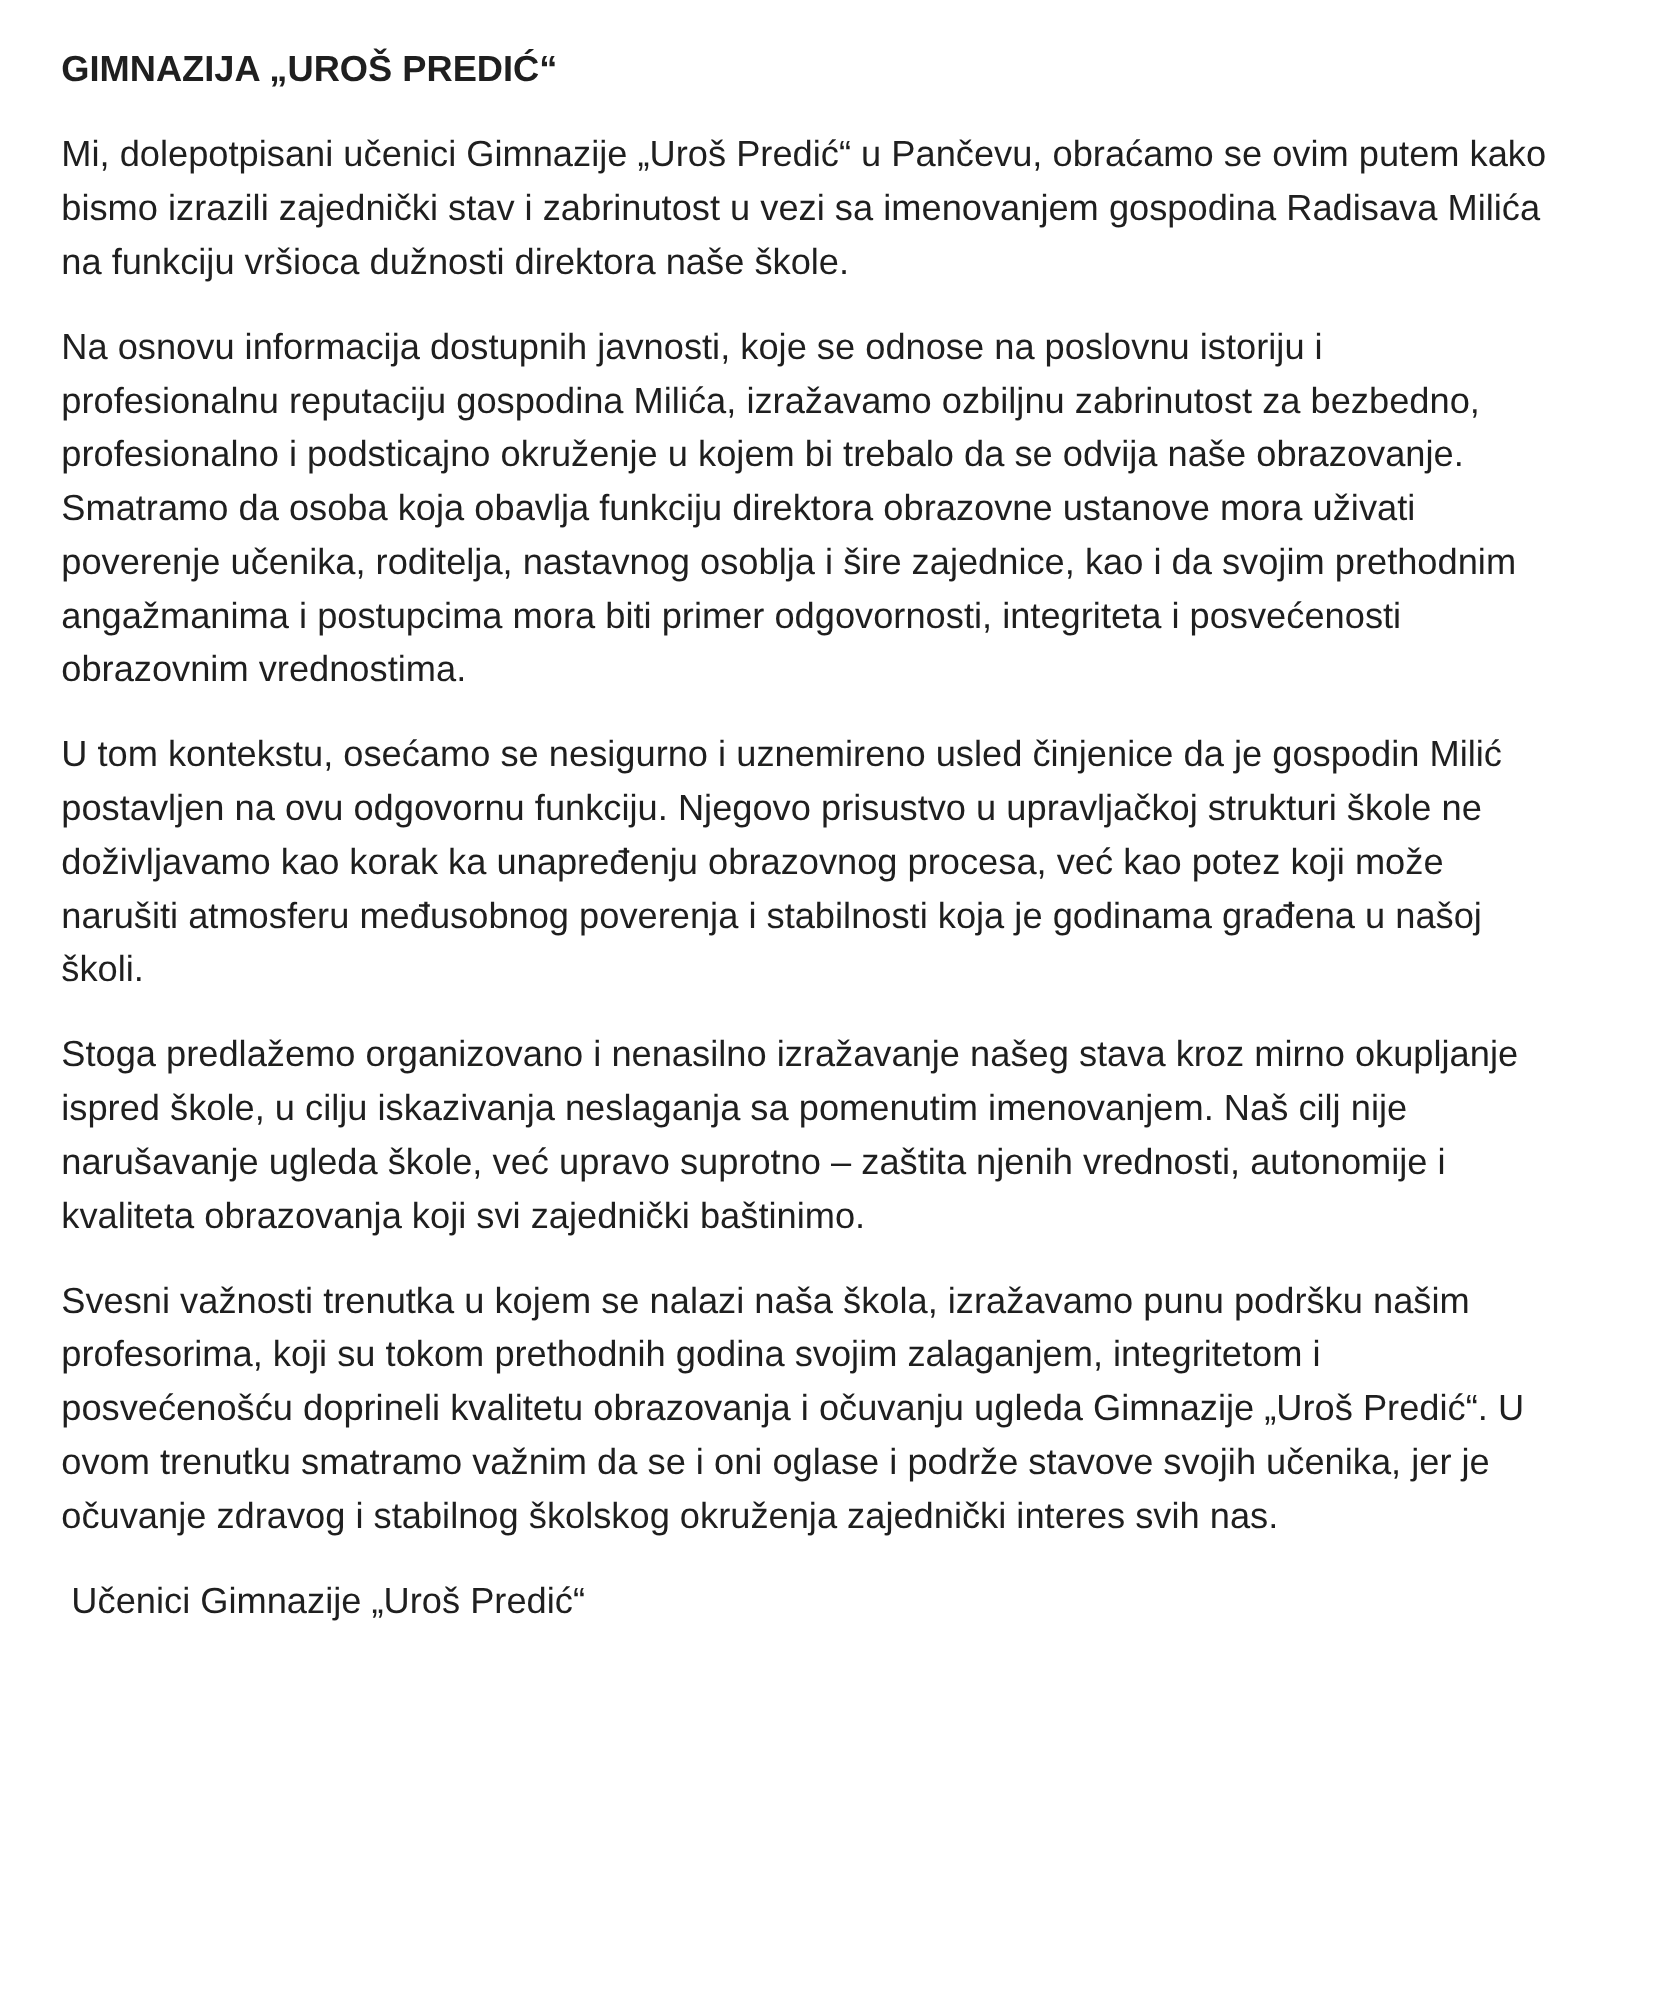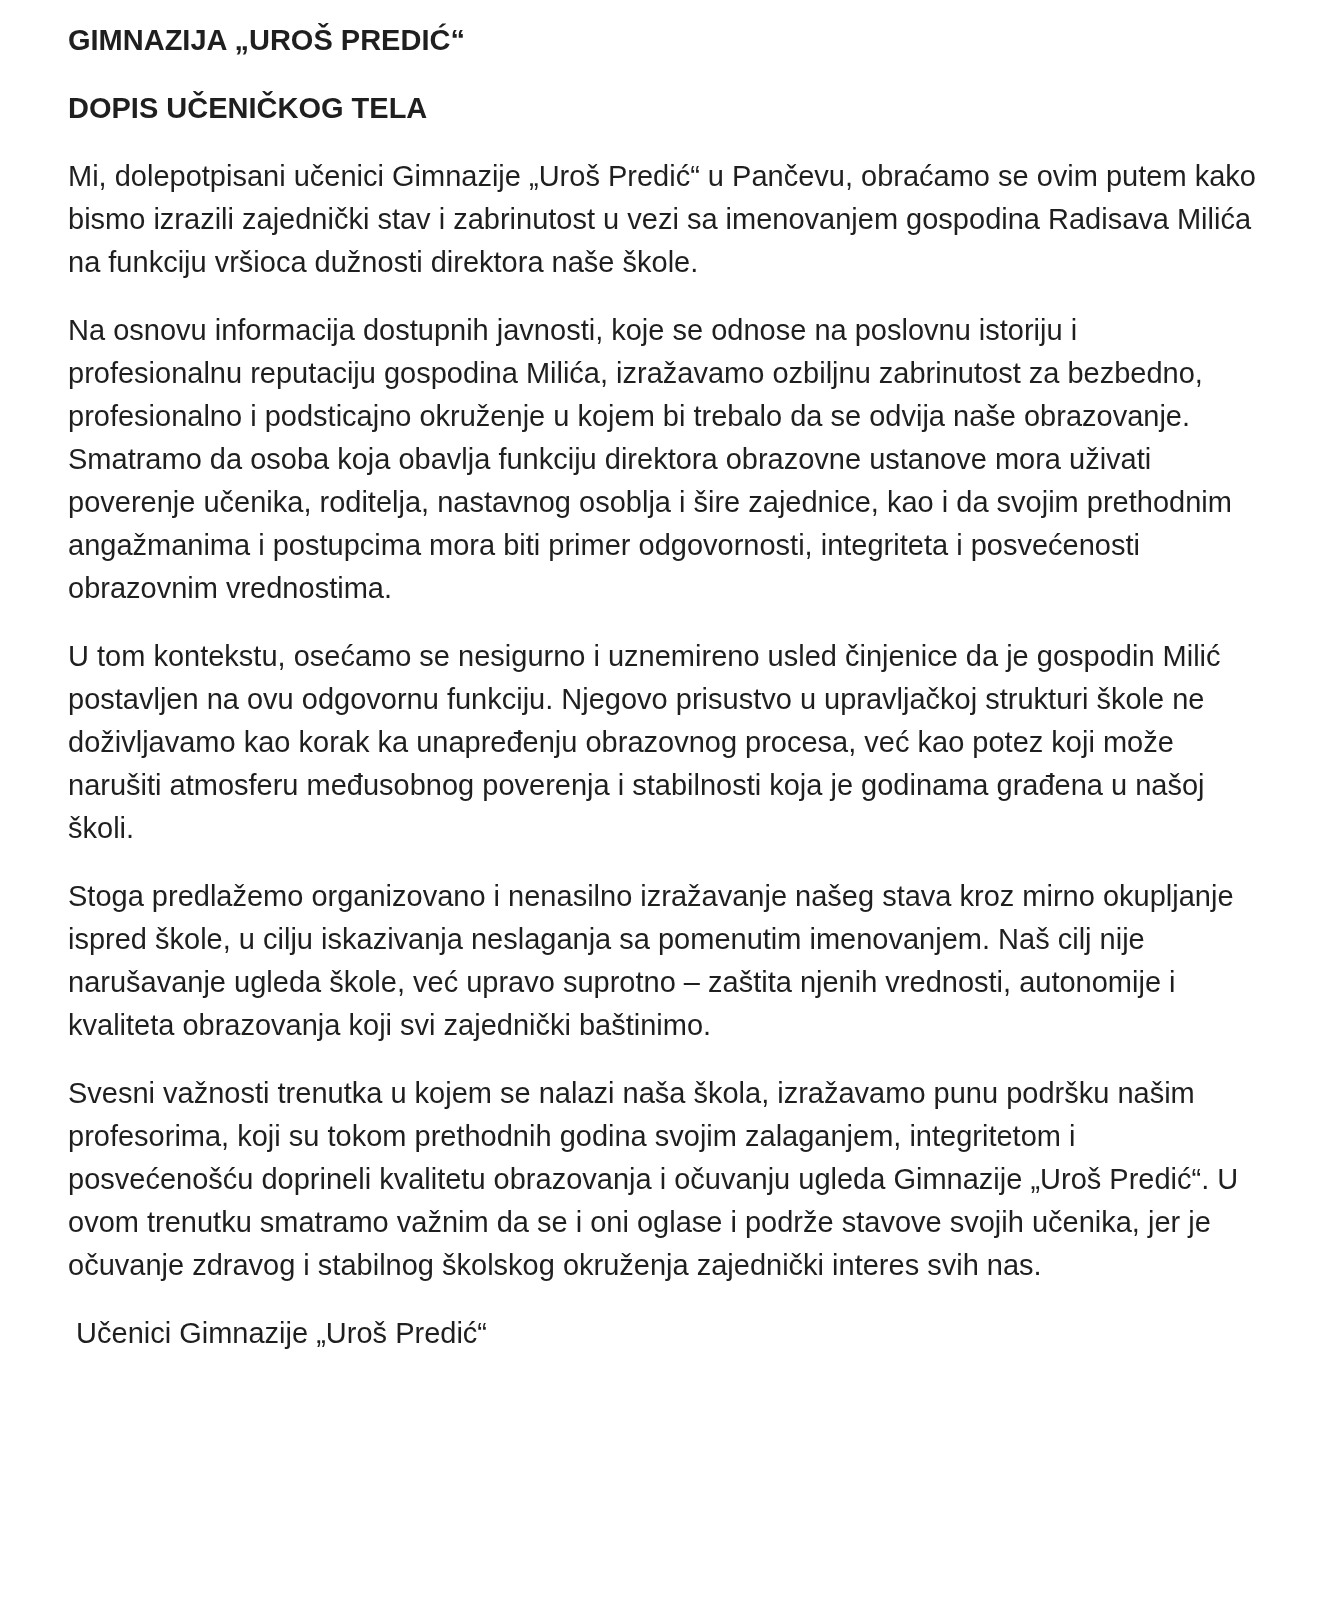--- a/index.html
+++ b/index.html
@@ -11,23 +11,24 @@
     width: 1343px;
     height: 1600px;
     overflow: hidden;
     font-family: "Liberation Sans", sans-serif;
     color: #1f1f1f;
   }
   .page {
     box-sizing: border-box;
     width: 1343px;
     height: 1232px;
-    padding: 19px 15px 0 68px;
+    padding: 19px 15px 0 49px;
     font-size: 29px;
     line-height: 43px;
+    margin-top: 16px;
   }
   .block {
     margin: 0 0 25px 0;
   }
   .txt {
     white-space: pre-wrap;
   }
   .bold {
     font-weight: 700;
   }
@@ -37,21 +38,20 @@
 </head>
 <body>
 
 <div class="page">
 
   <div class="block">
     <div class="txt bold">GIMNAZIJA „UROŠ PREDIĆ“</div>
   </div>
 
   <div class="block">
-    <div class="txt bold">DOPIS UČENIČKOG TELA</div>
   </div>
 
 
   <p class="block txt">Mi, dolepotpisani učenici Gimnazije „Uroš Predić“ u Pančevu, obraćamo se ovim putem kako
 bismo izrazili zajednički stav i zabrinutost u vezi sa imenovanjem gospodina Radisava Milića
 na funkciju vršioca dužnosti direktora naše škole.</p>
 
   <p class="block txt">Na osnovu informacija dostupnih javnosti, koje se odnose na poslovnu istoriju i
 profesionalnu reputaciju gospodina Milića, izražavamo ozbiljnu zabrinutost za bezbedno,
 profesionalno i podsticajno okruženje u kojem bi trebalo da se odvija naše obrazovanje.

